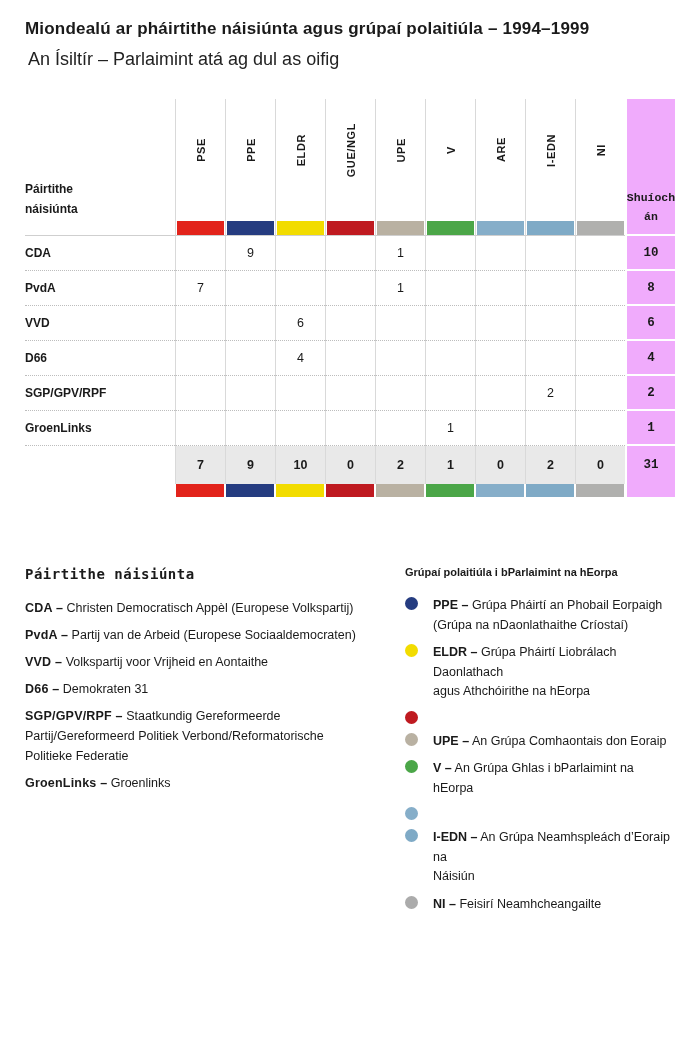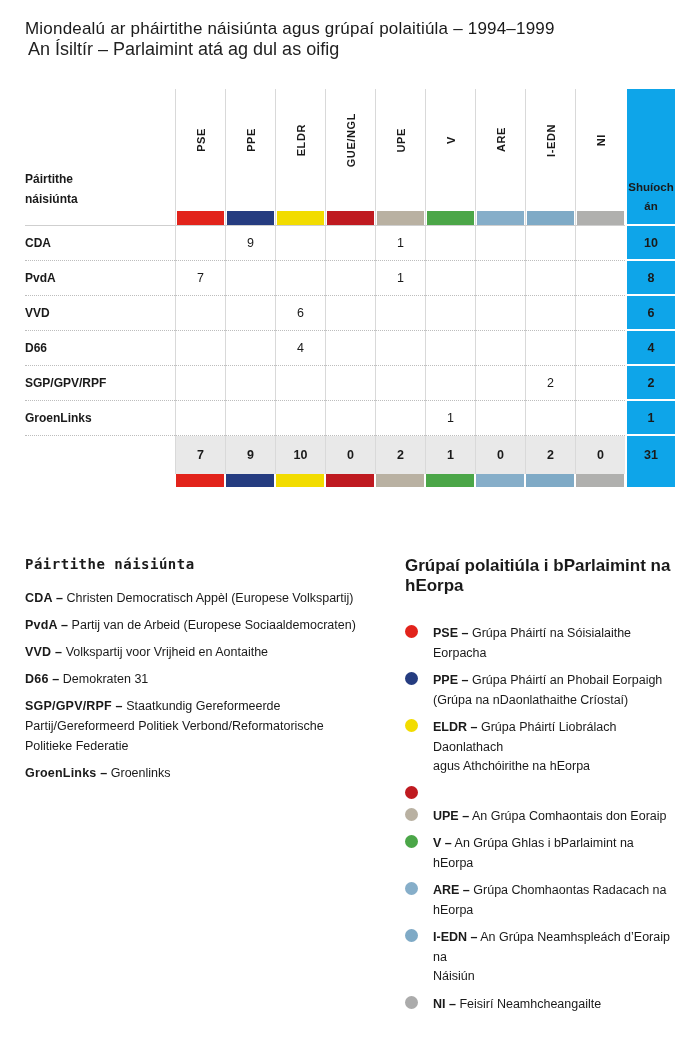--- a/index.html
+++ b/index.html
@@ -2,42 +2,42 @@
 <html><head>
 <meta charset="utf-8">
 <style>
   * { margin:0; padding:0; box-sizing:border-box; }
   html,body { width:700px; }
   body {
     width:700px; height:1042px; background:#ffffff;
     font-family:"Liberation Sans", sans-serif; color:#1a1a1a;
     padding:0 25px; overflow:hidden;
   }
-  .title { font-size:17px; font-weight:normal; letter-spacing:.2px; margin-top:19px; }
-  .subtitle { font-size:18px; font-weight:400; padding-left:3px; color:#222; }
+  .title { font-size:17px; font-weight:bold; letter-spacing:.2px; margin-top:19px; }
+  .subtitle { font-size:18px; font-weight:400; margin-top:10px; padding-left:3px; color:#222; }
 
   
   .ptable {
     margin-top:29px;
     display:grid;
     grid-template-columns:150px repeat(9,50px) 2px 48px;
     grid-template-rows:137px repeat(6,35px) 38px 13px;
   }
   .trow { display:contents; }
   .cell { position:relative; }
   .gridline { border-left:1px solid #d9d9d9; }
   .hdr-corner { display:flex; flex-direction:column; justify-content:flex-end;
     padding-bottom:16px; font-weight:bold; font-size:12px; line-height:20px;
     white-space:pre-line; border-bottom:1px solid #cfcfcf; }
   .hdr-col { display:flex; align-items:center; justify-content:center;
     border-bottom:1px solid #cfcfcf; }
   .vlabel { writing-mode:vertical-rl; transform:rotate(180deg);
     font-size:11px; font-weight:bold; letter-spacing:.6px; margin-bottom:34px; }
   .colorbar { position:absolute; bottom:0; left:1px; right:1px; height:14px; }
-  .seatcol { background:#0ea5e9; border-bottom:2px solid #ffffff; }
+  .seatcol { background:#f0abfc; border-bottom:2px solid #ffffff;font-family:Liberation Mono, monospace; }
   .hdr-seat { display:flex; flex-direction:column; justify-content:flex-end;
     align-items:center; text-align:center; font-weight:bold; font-size:11.5px;
     line-height:19px; padding-bottom:8px; white-space:normal; word-break:normal; }
   .rowlabel { display:flex; align-items:center; font-weight:bold; font-size:12px;
     border-bottom:1px dotted #bdbdbd; }
   .num { display:flex; align-items:center; justify-content:center;
     font-size:12.5px; border-bottom:1px dotted #bdbdbd; }
   .seatnum { display:flex; align-items:center; justify-content:center;
     font-weight:bold; font-size:12.5px; }
   .tot { background:#e9e9e9; font-weight:bold; border-bottom:none; }
@@ -48,21 +48,21 @@
 
   
   .legends { display:flex; margin-top:69px; }
   .leg-left { width:380px; flex:0 0 380px; }
   .leg-left h3 { font-family:"DejaVu Sans Mono", monospace; font-size:14px;
     font-weight:bold; margin-bottom:16px; letter-spacing:.5px; }
   .party-item { font-size:12.5px; line-height:20px; margin-bottom:7px;
     white-space:pre-line; padding-right:14px; }
   .party-item b { letter-spacing:.2px; }
   .leg-right { flex:1; }
-  .leg-right h3 { font-size:17px; font-weight:bold; margin-bottom:28px; }
+  .leg-right h3 { font-size:11px; font-weight:bold; margin-bottom:18px; }
   .group-item { display:flex; margin-bottom:8px; }
   .dot { width:13px; height:13px; border-radius:50%; flex:0 0 13px;
     margin-right:15px; margin-top:1px; }
   .group-text { font-size:12.5px; line-height:19.5px; white-space:pre-line; }
 </style>
 </head>
 <body>
 
 <h1 class="title">Miondealú ar pháirtithe náisiúnta agus grúpaí polaitiúla – 1994–1999</h1>
 <h2 class="subtitle">An Ísiltír – Parlaimint atá ag dul as oifig</h2>
@@ -259,24 +259,20 @@
     <p class="party-item"><b>VVD –</b> <span>Volkspartij voor Vrijheid en Aontaithe</span></p>
     <p class="party-item"><b>D66 –</b> <span>Demokraten 31</span></p>
     <p class="party-item"><b>SGP/GPV/RPF –</b> <span>Staatkundig Gereformeerde
 Partij/Gereformeerd Politiek  Verbond/Reformatorische
 Politieke Federatie</span></p>
     <p class="party-item"><b>GroenLinks –</b> <span>Groenlinks</span></p>
   </div>
   <div class="leg-right">
     <h3>Grúpaí polaitiúla i bParlaimint na hEorpa</h3>
     <div class="group-item">
-        <span class="dot" style="background-color: rgb(226, 35, 27);"></span>
-        <span class="group-text"><b>PSE –</b> <span>Grúpa Pháirtí na Sóisialaithe Eorpacha</span></span>
-      </div>
-    <div class="group-item">
         <span class="dot" style="background-color: rgb(37, 60, 128);"></span>
         <span class="group-text"><b>PPE –</b> <span>Grúpa Pháirtí an Phobail Eorpaigh
 (Grúpa na nDaonlathaithe Críostaí)</span></span>
       </div>
     <div class="group-item">
         <span class="dot" style="background-color: rgb(242, 220, 0);"></span>
         <span class="group-text"><b>ELDR –</b> <span>Grúpa Pháirtí Liobrálach Daonlathach
 agus Athchóirithe na hEorpa</span></span>
       </div>
     <div class="group-item">
@@ -285,22 +281,20 @@
     <div class="group-item">
         <span class="dot" style="background-color: rgb(185, 177, 162);"></span>
         <span class="group-text"><b>UPE –</b> <span>An Grúpa Comhaontais don Eoraip</span></span>
       </div>
     <div class="group-item">
         <span class="dot" style="background-color: rgb(75, 166, 72);"></span>
         <span class="group-text"><b>V –</b> <span>An Grúpa Ghlas i bParlaimint na hEorpa</span></span>
       </div>
     <div class="group-item">
         <span class="dot" style="background-color: rgb(134, 174, 201);"></span>
-        <span class="group-text"><b>ARE –</b> <span>Grúpa Chomhaontas Radacach na
-hEorpa</span></span>
       </div>
     <div class="group-item">
         <span class="dot" style="background-color: rgb(127, 170, 198);"></span>
         <span class="group-text"><b>I-EDN –</b> <span>An Grúpa Neamhspleách d’Eoraip na
 Náisiún</span></span>
       </div>
     <div class="group-item">
         <span class="dot" style="background-color: rgb(171, 171, 171);"></span>
         <span class="group-text"><b>NI –</b> <span>Feisirí Neamhcheangailte</span></span>
       </div>

